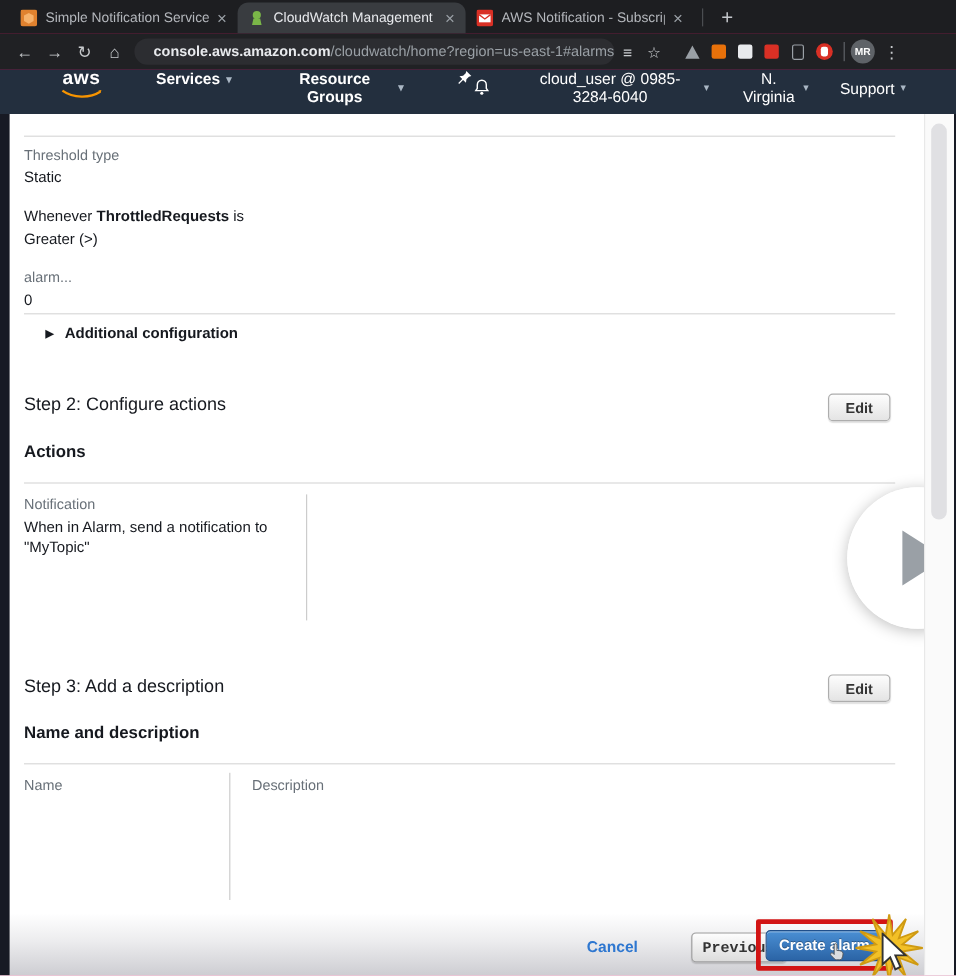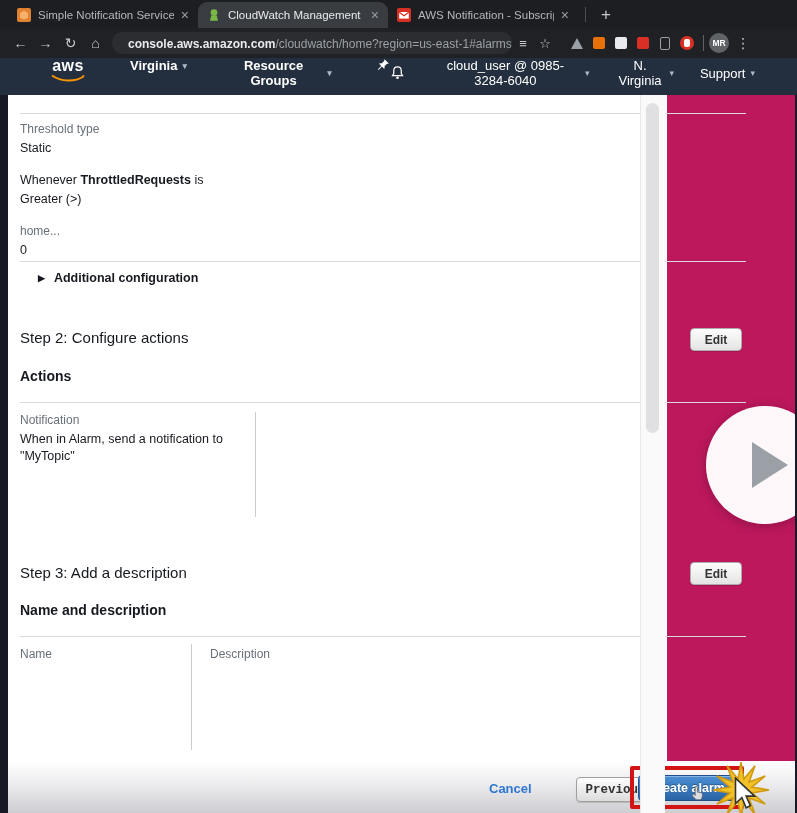--- a/index.html
+++ b/index.html
@@ -42,21 +42,21 @@
   
   .awsnav{position:absolute;left:0;top:58px;width:100%;height:37px;background:var(--aws-navbar);display:flex;align-items:flex-start;color:#fff;font-size:13px;}
   .aws-logo{margin-left:50px;margin-right:44px;display:flex;flex-direction:column;align-items:center;line-height:1;}
   .aws-logo-text{font-weight:bold;font-size:16px;letter-spacing:.5px;color:#fff;}
   .nav-item{display:flex;align-items:center;gap:5px;color:#fff;background:none;border:none;font-size:13px;font-family:inherit;}
   .nav-item .caret{font-size:9px;color:#aab7c4;}
   .bold-item{font-weight:bold;}
   .nav-right{margin-left:auto;display:flex;align-items:center;gap:26px;margin-right:42px;}
 
   
-  .page{position:absolute;left:0;top:95px;width:667px;height:718px;background:#fff;}
+  .page{position:absolute;left:0;top:95px;width:797px;height:718px;background:#fff;}
   .abs{position:absolute;}
   .hline{position:absolute;left:20px;width:726px;height:1px;background:#d9d9d9;}
   .vline{position:absolute;width:1px;background:#ccc;}
   .lbl{font-size:12px;color:#687078;}
   .val{font-size:12.5px;color:#16191f;}
   .step-title{font-size:15px;color:#16191f;font-weight:400;}
   .section-heading{font-size:14px;font-weight:bold;color:#16191f;}
   .edit-btn{position:absolute;left:690px;width:52px;height:23px;background:linear-gradient(#fdfdfd,#e4e4e4);border:1px solid #adadad;border-radius:4px;font-size:12px;font-weight:bold;color:#333;box-shadow:0 1px 1px rgba(0,0,0,.12);font-family:inherit;}
   .expand-row{position:absolute;left:38px;display:flex;align-items:center;gap:9px;font-size:12.5px;font-weight:bold;color:#16191f;background:none;border:none;font-family:inherit;}
   .expand-row .arrow{font-size:9px;color:#16191f;}
@@ -161,21 +161,21 @@
 
   <div class="awsnav">
     <div class="aws-logo">
       <span class="aws-logo-text">aws</span>
       <svg width="36" height="8" viewBox="0 0 36 8">
           <path d="M2 1.5C11 8 25 8 33.5 2.5" stroke="#f79400" stroke-width="2" fill="none"></path>
           <path d="M34.5 1l-2.5.5 1.8 2z" fill="#f79400"></path>
         </svg>
     </div>
     <button class="nav-item bold-item" style="margin-right:38px">
-      <span>Virginia</span>
+      <span>Services</span>
         <span class="caret">▾</span>
     </button>
     <button class="nav-item bold-item" style="margin-right:44px">
       <span>Resource Groups</span>
         <span class="caret">▾</span>
     </button>
     <button class="nav-item">
       <svg width="14" height="14" viewBox="0 0 14 14">
           <path d="M8.6 1.2 12.8 5.4l-2 .5-2.1 2.1-.4 3-2.4-2.4L2.6 11.9l-.7-.7 3.3-3.3L2.9 5.6l3-.4 2.2-2.2z" fill="#fff"></path>
         </svg>
@@ -209,21 +209,21 @@
     <div class="abs lbl" style="left:20px;top:27px">Threshold type</div>
     <div class="abs val" style="left:20px;top:46px">Static</div>
 
     <div class="abs val" style="left:20px;top:78px">
       <span>Whenever</span>
       <strong>ThrottledRequests</strong>
       <span>is</span>
     </div>
     <div class="abs val" style="left:20px;top:97px">Greater (&gt;)</div>
 
-    <div class="abs lbl" style="left:20px;top:129px">home...</div>
+    <div class="abs lbl" style="left:20px;top:129px">alarm...</div>
     <div class="abs val" style="left:20px;top:148px">0</div>
 
     <div class="hline" style="top:166px"></div>
 
     <button class="expand-row" style="top:176px">
       <span class="arrow">▶</span>
       <span>Additional configuration</span>
     </button>
 
     <div class="abs step-title" style="left:20px;top:234px">Step 2: Configure actions</div>

